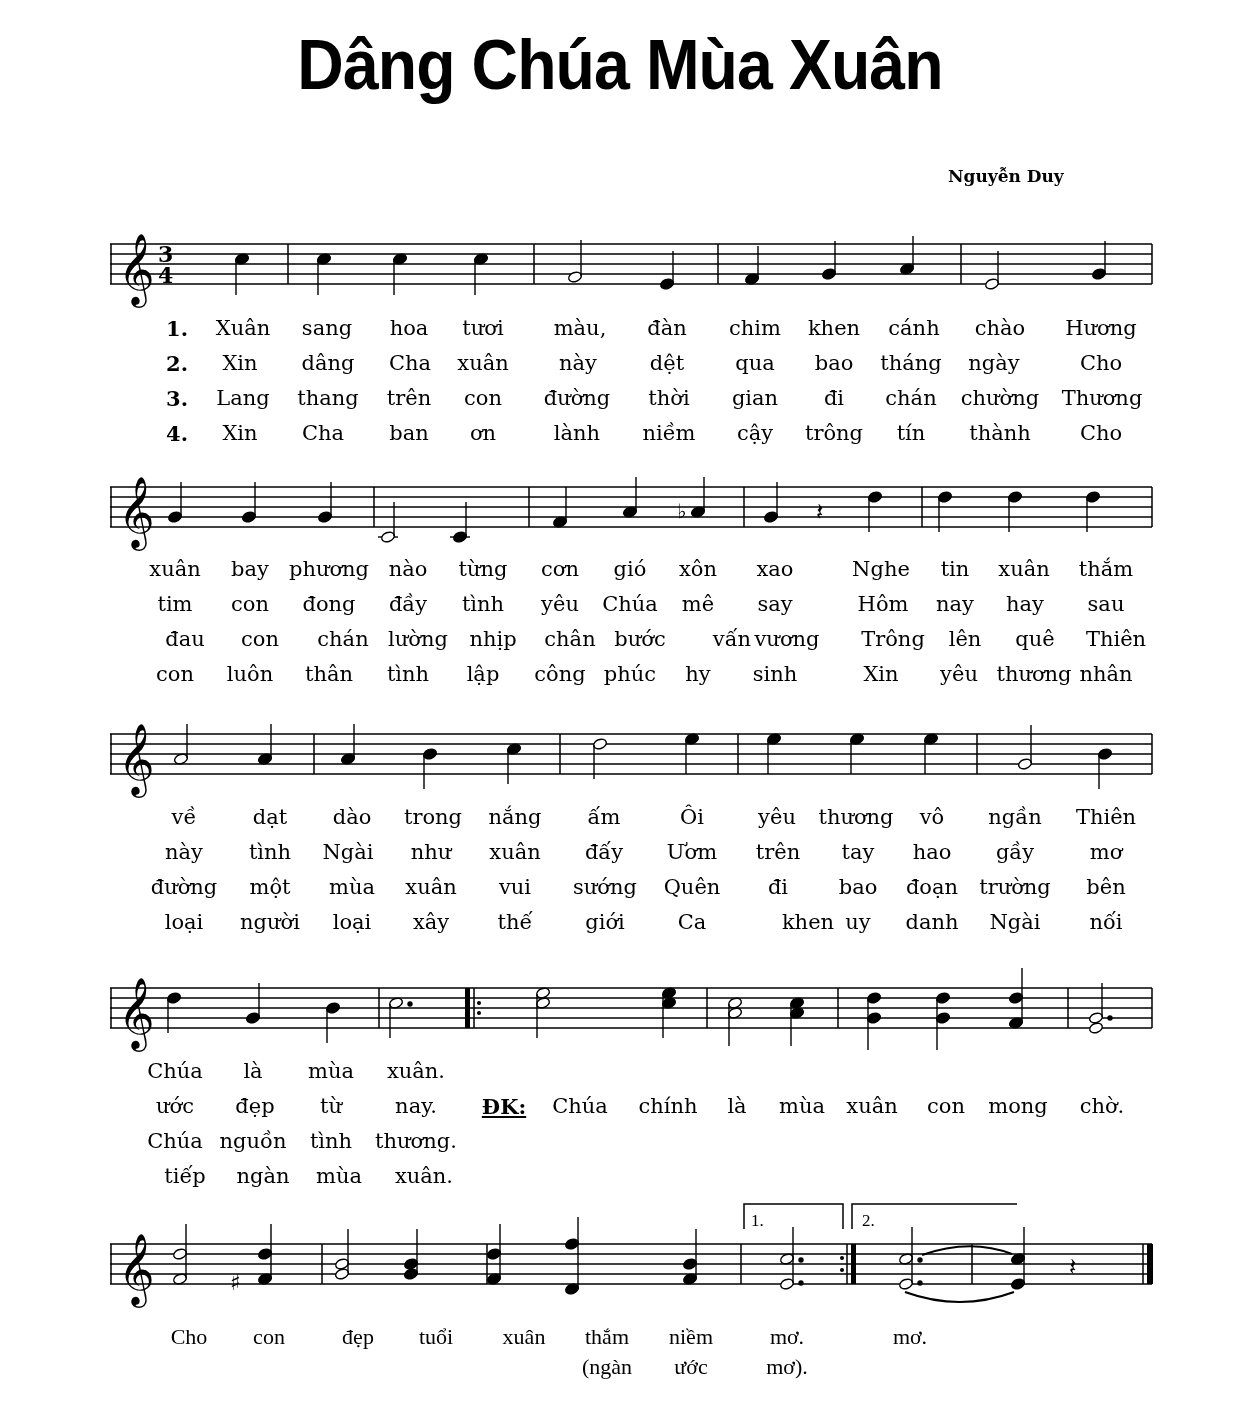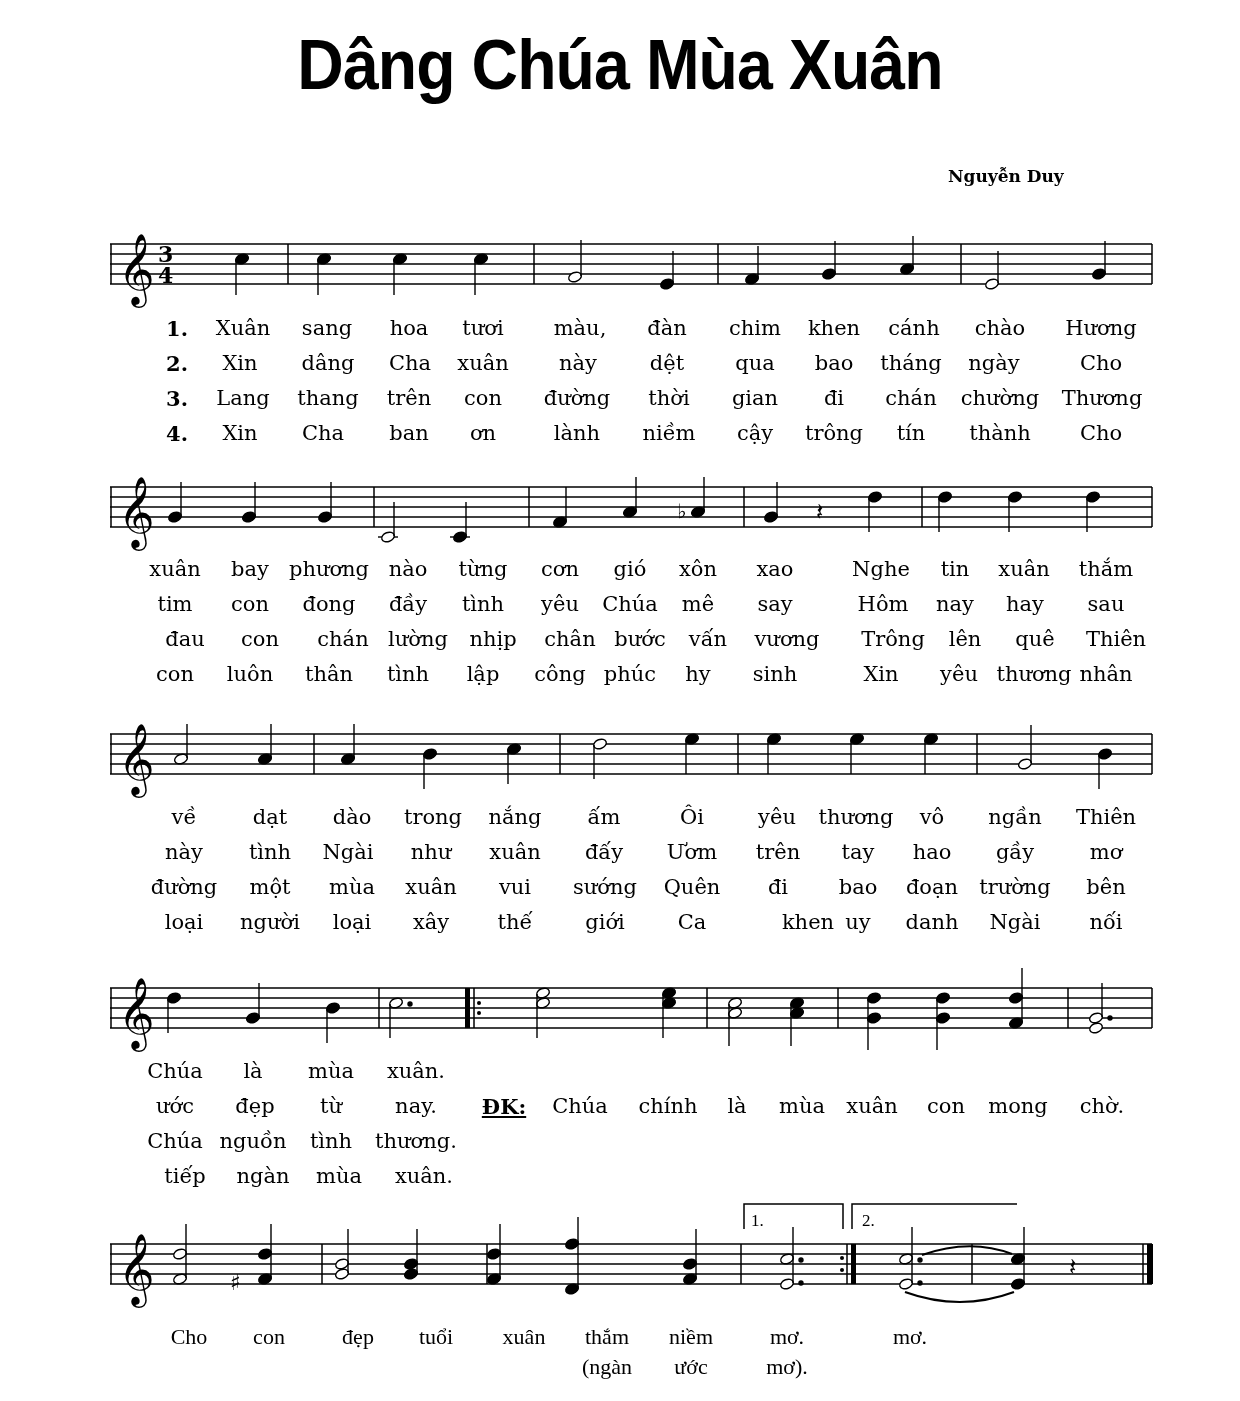--- a/index.html
+++ b/index.html
@@ -211,21 +211,21 @@
     <span class="syl" style="left:1106px">sau</span>
   </div>
   <div class="lyric-row" style="left:0;top:627px;width:1240px;margin-left:10px;">
     <span class="syl" style="left:175px">đau</span>
     <span class="syl" style="left:250px">con</span>
     <span class="syl" style="left:333px">chán</span>
     <span class="syl" style="left:408px">lường</span>
     <span class="syl" style="left:483px">nhịp</span>
     <span class="syl" style="left:560px">chân</span>
     <span class="syl" style="left:630px">bước</span>
-    <span class="syl" style="left:698px">vấn</span>
+    <span class="syl" style="left:722px">vấn</span>
     <span class="syl" style="left:777px">vương</span>
     <span class="syl" style="left:883px">Trông</span>
     <span class="syl" style="left:955px">lên</span>
     <span class="syl" style="left:1025px">quê</span>
     <span class="syl" style="left:1106px">Thiên</span>
   </div>
   <div class="lyric-row" style="left:0;top:662px;width:1240px;">
     <span class="syl" style="left:175px">con</span>
     <span class="syl" style="left:250px">luôn</span>
     <span class="syl" style="left:329px">thân</span>

